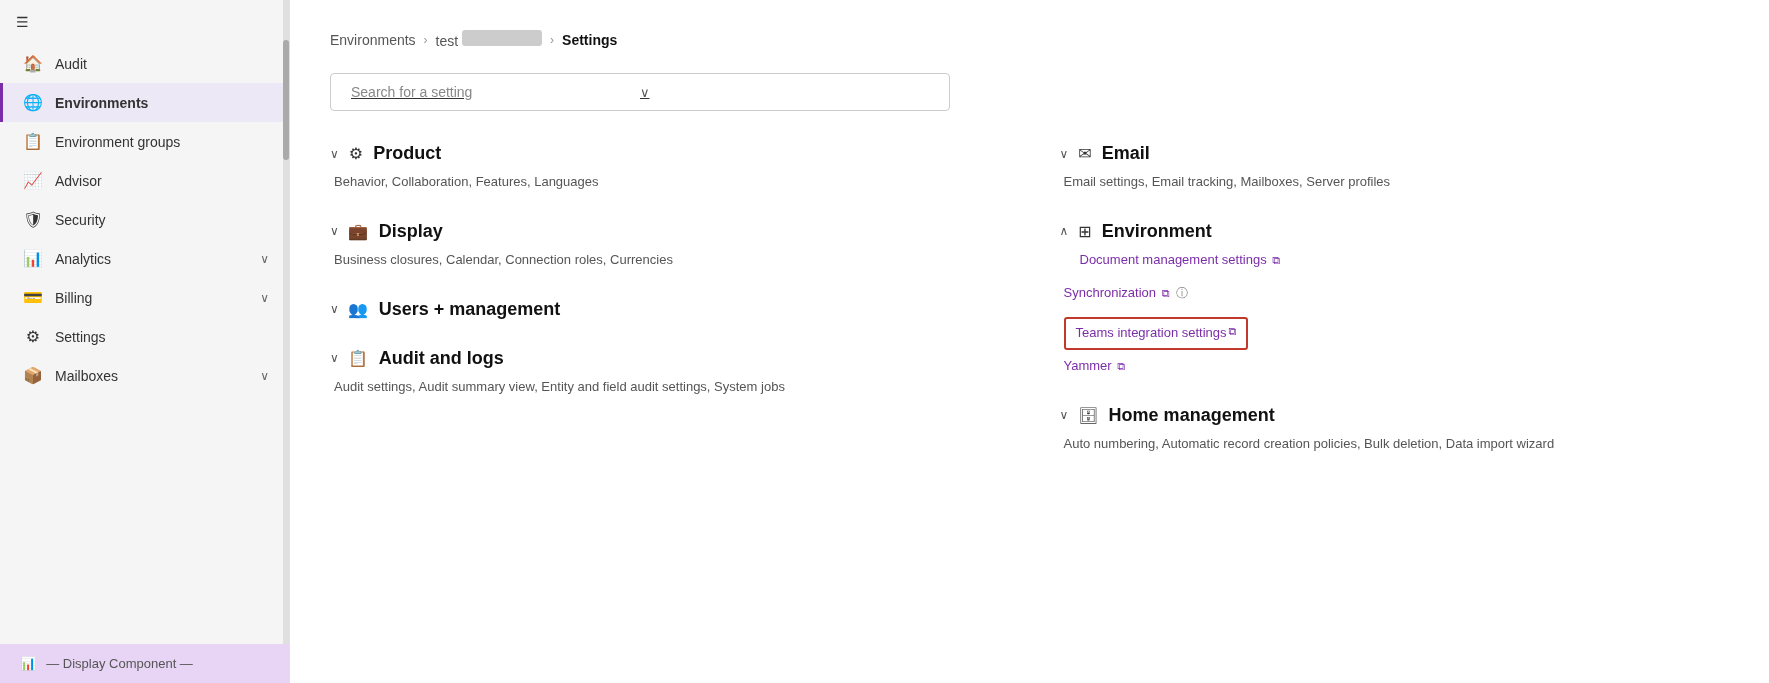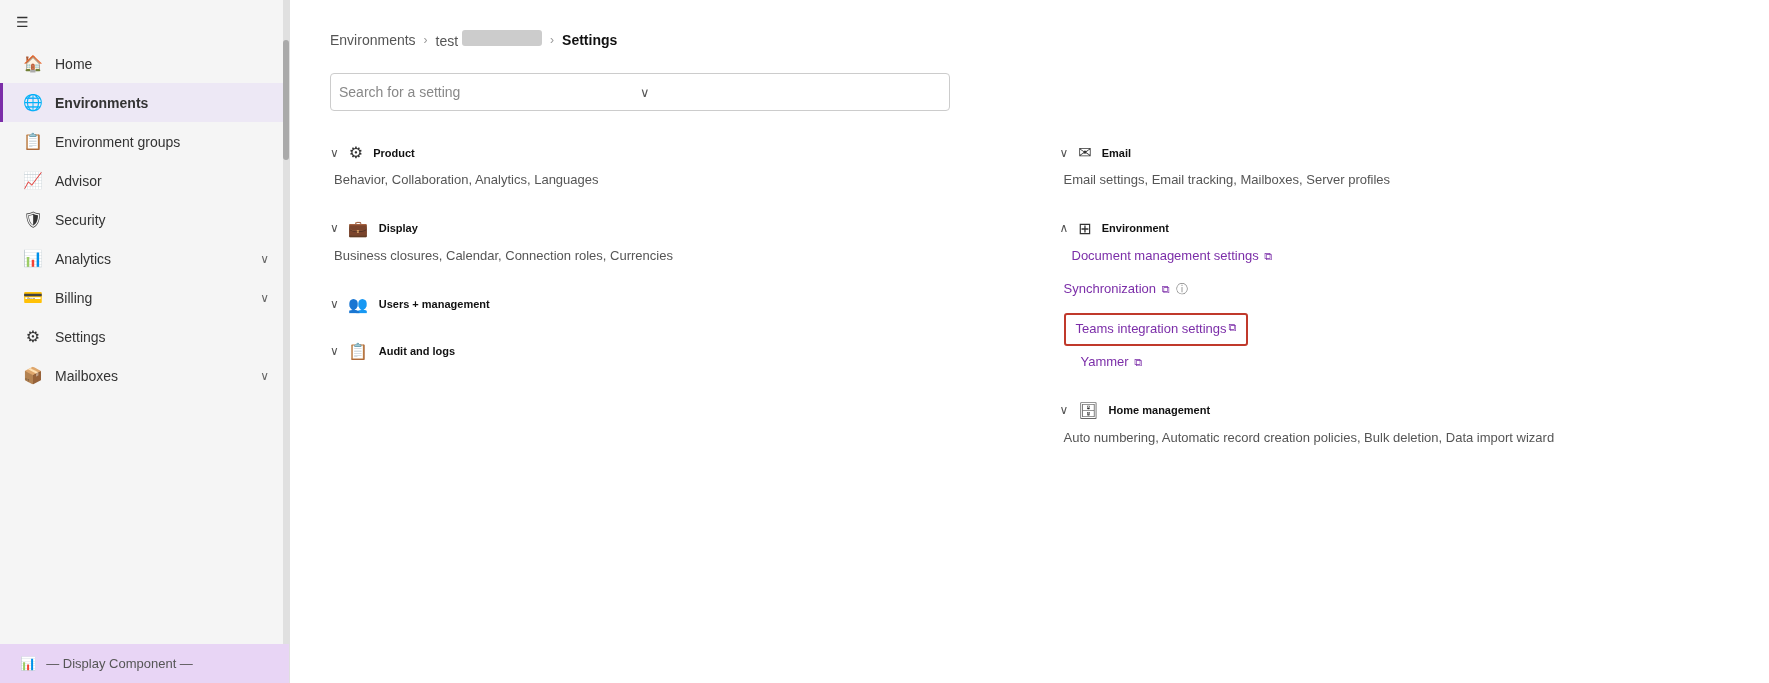--- a/index.html
+++ b/index.html
@@ -96,25 +96,26 @@
       height: 16px;
       display: inline-block;
     }
 
     
     .search-bar {
       display: flex;
       align-items: center;
       border: 1px solid #ccc;
       border-radius: 4px;
-      padding: 10px 8px;
+      padding: 10px 20px;
       width: 620px;
       margin-bottom: 32px;
       background: #fff;
       cursor: text;
+      text-decoration: underline;
     }
     .search-bar span { color: #888; flex: 1; font-size: 14px; }
     .search-bar .chevron { color: #555; font-size: 13px; }
 
     
     .settings-grid {
       display: grid;
       grid-template-columns: 1fr 1fr;
       gap: 0 60px;
     }
@@ -122,21 +123,21 @@
     
     .section { margin-bottom: 28px; }
     .section-header {
       display: flex;
       align-items: center;
       gap: 10px;
       margin-bottom: 8px;
     }
     .section-header .collapse-icon { color: #555; font-size: 12px; cursor: pointer; }
     .section-header .section-icon { font-size: 16px; }
-    .section-header .section-title { font-weight: 700; font-size: 11px; color: #111; }
+    .section-header .section-title { font-weight: 700; font-size: 18px; color: #111; }
     .section-links { color: #555; font-size: 13px; line-height: 1.6; padding-left: 4px; }
     .section-links a { color: #7b2da8; text-decoration: none; }
     .section-links .ext-icon { font-size: 11px; color: #7b2da8; margin-left: 2px; }
     .section-links .info-icon { font-size: 12px; color: #888; margin-left: 3px; cursor: pointer; }
 
     
     .teams-link-box {
       display: inline-flex;
       align-items: flex-start;
       border: 2px solid #c0392b;
@@ -150,21 +151,21 @@
 <body>
 
 <div class="sidebar">
   <div class="sidebar-hamburger">
     <span>☰</span>
   </div>
 
   <div id="sidebar-items-container">
       <div class="sidebar-item">
     <span class="icon">🏠</span>
-    <span>Home</span>
+    <span>Audit</span>
 
   </div>
       <div class="sidebar-item active">
     <span class="icon">🌐</span>
     <span>Environments</span>
 
   </div>
       <div class="sidebar-item">
     <span class="icon">📋</span>
     <span>Environment groups</span>
@@ -234,21 +235,21 @@
 
   <div class="settings-grid">
 
     <div id="left-column">
         <div class="section">
     <div class="section-header">
       <span class="collapse-icon">∨</span>
       <span class="section-icon">⚙</span>
       <span class="section-title">Product</span>
     </div>
-    <div class="section-links">Behavior, Collaboration, Analytics, Languages</div>
+    <div class="section-links">Behavior, Collaboration, Features, Languages</div>
   </div>
         <div class="section">
     <div class="section-header">
       <span class="collapse-icon">∨</span>
       <span class="section-icon">💼</span>
       <span class="section-title">Display</span>
     </div>
     <div class="section-links">Business closures, Calendar, Connection roles, Currencies</div>
   </div>
         <div class="section">
@@ -257,56 +258,57 @@
       <span class="section-icon">👥</span>
       <span class="section-title">Users + management</span>
     </div>
   </div>
         <div class="section">
     <div class="section-header">
       <span class="collapse-icon">∨</span>
       <span class="section-icon">📋</span>
       <span class="section-title">Audit and logs</span>
     </div>
+    <div class="section-links">Audit settings, Audit summary view, Entity and field audit settings, System jobs</div>
   </div>
       </div>
 
     <div id="right-column">
         <div class="section">
     <div class="section-header">
       <span class="collapse-icon">∨</span>
       <span class="section-icon">✉</span>
       <span class="section-title">Email</span>
     </div>
     <div class="section-links">Email settings, Email tracking, Mailboxes, Server profiles</div>
   </div>
         <div class="section">
     <div class="section-header">
       <span class="collapse-icon">∧</span>
       <span class="section-icon">⊞</span>
       <span class="section-title">Environment</span>
     </div>
     <div class="section-links">
-            <div style="margin: 4px 8px;">
+            <div style="margin: 4px 16px;">
           <a href="#">Document management settings</a>
           <span class="ext-icon"> ⧉</span>
           
         </div>
             <div style="margin: 12px 0;">
           <a href="#">Synchronization</a>
           <span class="ext-icon"> ⧉</span>
           <span class="info-icon"> ⓘ</span>
         </div>
             <div style="margin: 4px 0;">
           <span class="teams-link-box">
             <a href="#">Teams integration settings</a>
             <span class="ext-icon"> ⧉</span>
           </span>
         </div>
-            <div style="margin: 4px 17px;">
+            <div style="margin: 4px 0;">
           <a href="#">Yammer</a>
           <span class="ext-icon"> ⧉</span>
           
         </div>
           </div>
   </div>
         <div class="section">
     <div class="section-header">
       <span class="collapse-icon">∨</span>
       <span class="section-icon">🗄</span>

